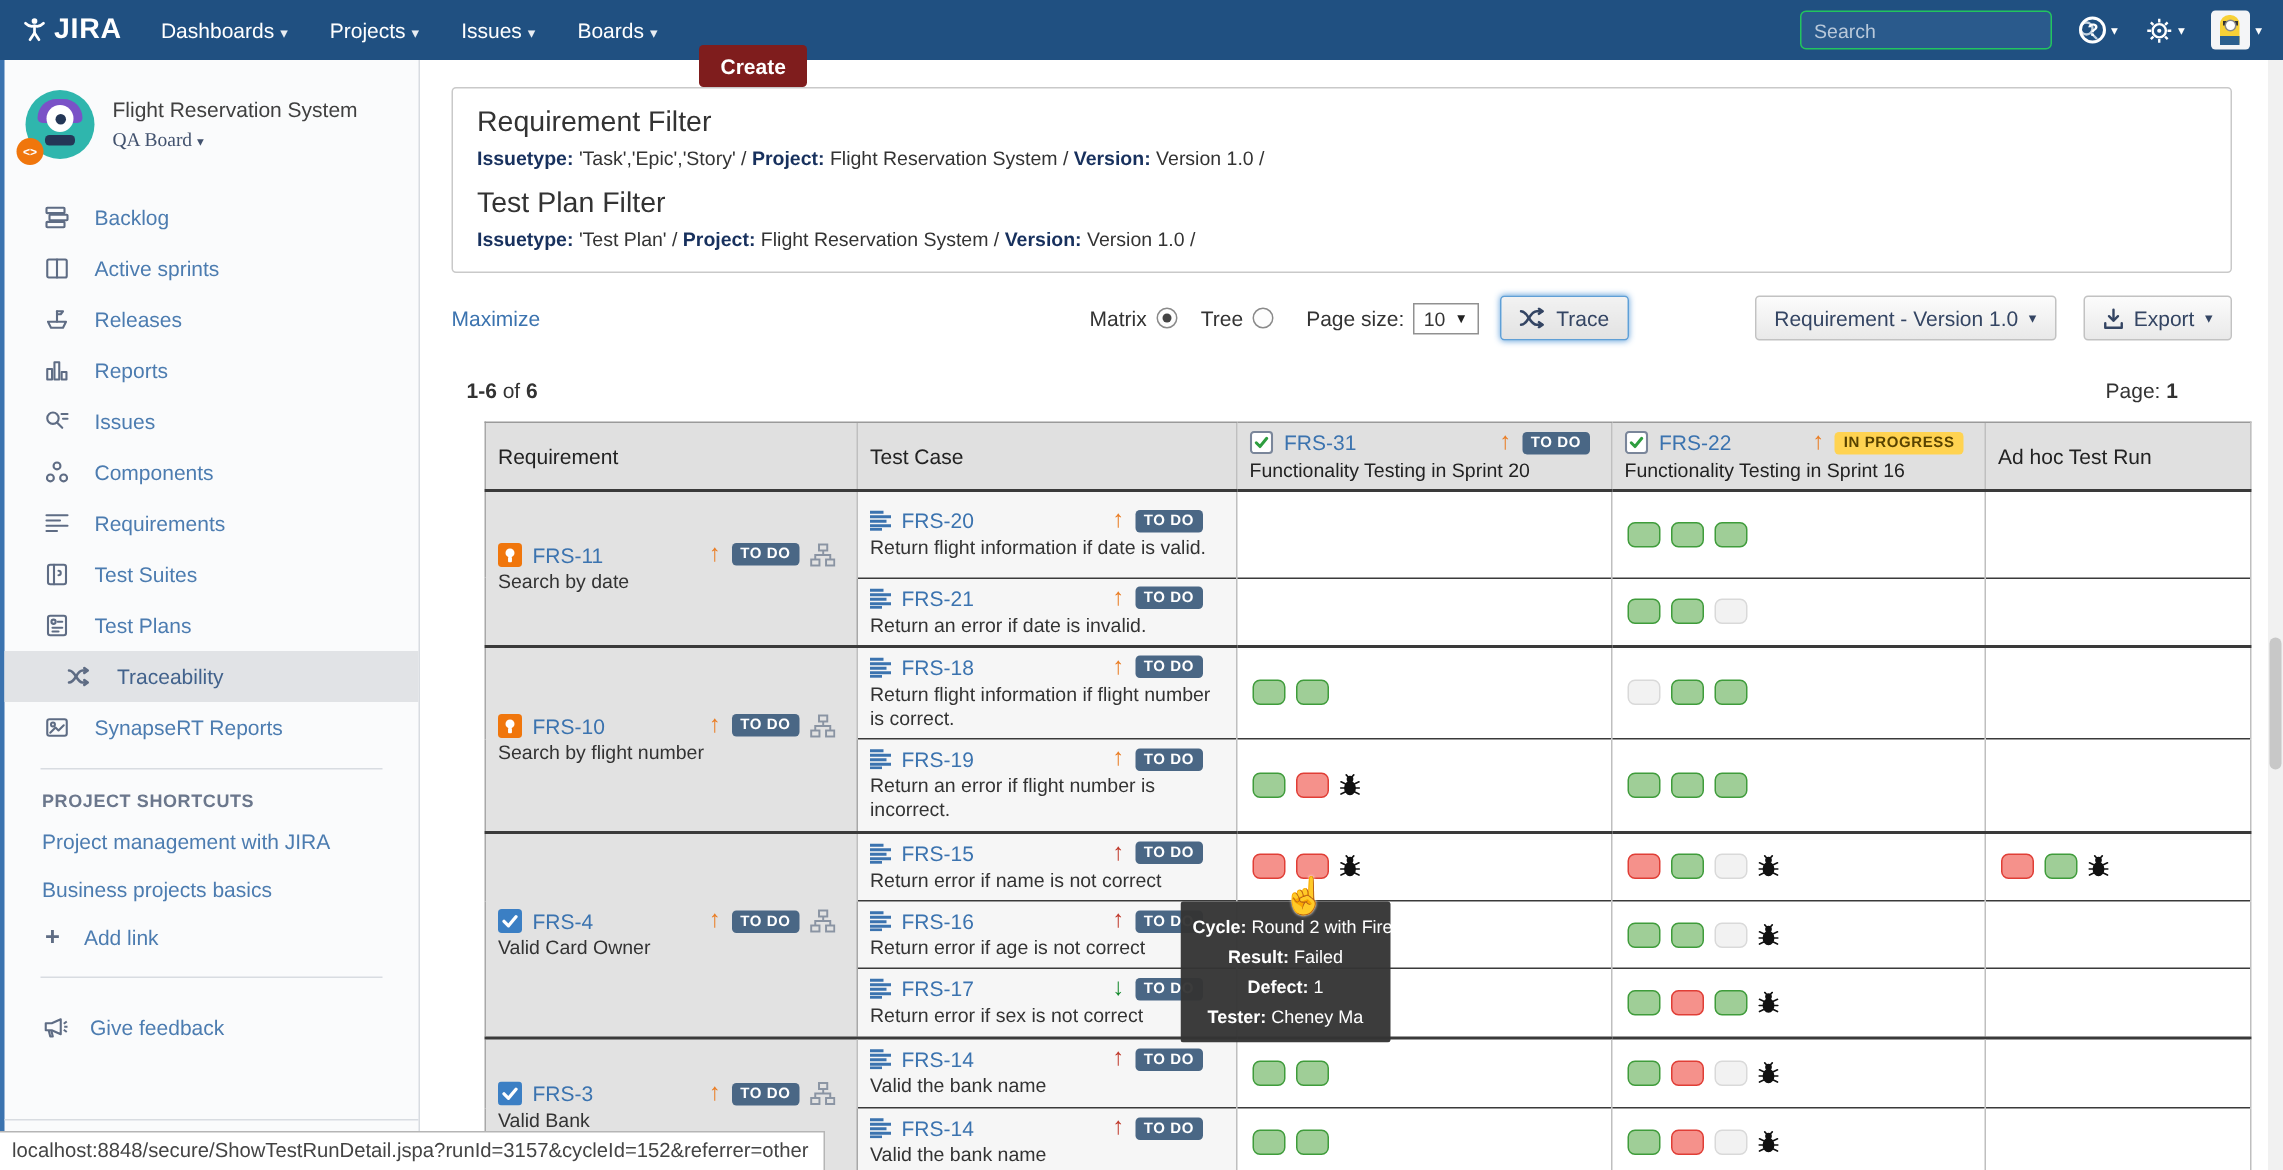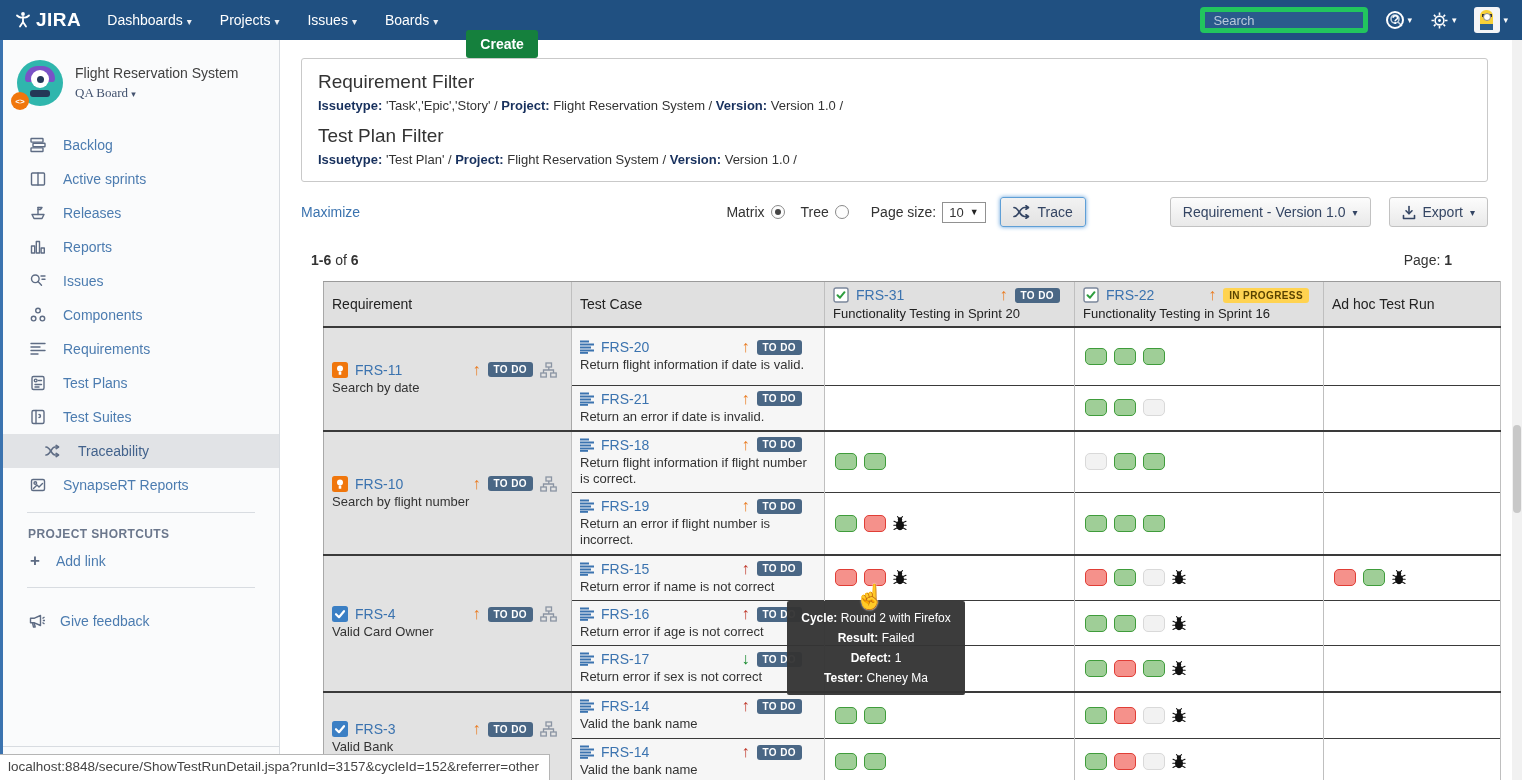--- a/index.html
+++ b/index.html
@@ -3,23 +3,23 @@
 <meta charset="utf-8">
 <style>
   * { margin:0; padding:0; box-sizing:border-box; }
   html,body { width:1522px; height:780px; overflow:hidden; font-family:"Liberation Sans",sans-serif; background:#fff; color:#333; }
 
   
   .topnav { position:fixed; top:0; left:0; width:100%; height:40px; background:#205081; display:flex; align-items:center; padding:0 14px; z-index:50; }
   .logo { display:flex; align-items:center; gap:4px; color:#fff; font-weight:bold; font-size:19px; letter-spacing:.5px; margin-right:26px; }
   .nav-item { color:#fff; font-size:14px; margin-right:28px; cursor:pointer; white-space:nowrap; }
   .nav-item .caret { font-size:10px; margin-left:4px; opacity:.9; }
-  .create-btn { background:#15803d; color:#fff; font-size:14px; font-weight:bold; border:none; border-radius:3px; padding:6px 14px; cursor:pointer;margin-top:48px; }
+  .create-btn { background:#7f1d1d; color:#fff; font-size:14px; font-weight:bold; border:none; border-radius:3px; padding:6px 14px; cursor:pointer;margin-top:48px; }
   .nav-right { margin-left:auto; display:flex; align-items:center; gap:18px; }
-  .search-box { display:flex; align-items:center; background:#2a5a8c; border:5px solid #22c55e; border-radius:4px; height:26px; width:168px; padding:0 8px; }
+  .search-box { display:flex; align-items:center; background:#2a5a8c; border:1px solid #22c55e; border-radius:4px; height:26px; width:168px; padding:0 8px; }
   .search-box input { flex:1; background:transparent; border:none; outline:none; color:#cfdcea; font-size:13px; font-family:"Liberation Sans",sans-serif; }
   .search-box input::placeholder { color:#b9c9da; }
   .help-circle { width:18px; height:18px; border:2px solid #fff; border-radius:50%; color:#fff; font-size:12px; font-weight:bold; display:flex; align-items:center; justify-content:center; }
   .nav-icon-group { display:flex; align-items:center; gap:3px; color:#fff; cursor:pointer; }
   .avatar { width:26px; height:26px; background:#f4f5f7; border-radius:3px; position:relative; overflow:hidden; }
   .minion { position:absolute; left:6px; top:3px; width:13px; height:20px; background:#f7d137; border-radius:6px 6px 2px 2px; }
   .minion:before { content:""; position:absolute; left:1.5px; top:4px; width:10px; height:3px; background:#333; }
   .minion:after { content:""; position:absolute; left:3px; top:2.5px; width:6px; height:6px; background:#fff; border:1.5px solid #8a8a8a; border-radius:50%; }
   .minion-pants { position:absolute; left:6px; top:17px; width:13px; height:6px; background:#2b5f8e; }
 
@@ -98,21 +98,21 @@
   .badge.todo { background:#4a6785; color:#fff; }
   .badge.inprogress { background:#ffd351; color:#594300; }
   .runs { display:flex; align-items:center; gap:7px; padding-left:2px; }
   .sq { width:22px; height:17px; border-radius:5px; display:inline-block; cursor:pointer; }
   .sq.pass { background:#9fce97; border:1.5px solid #3f9c3b; }
   .sq.fail { background:#f5918b; border:1.5px solid #e03e36; }
   .sq.notrun { background:#f2f2f2; border:1.5px solid #d9d9d9; }
   .plan-name { font-size:13px; color:#222; margin-top:3px; }
 
   
-  .tooltip { position:fixed; left:787px; top:601px; width:178px; background:rgba(52,52,52,.96); color:#fff; border-radius:2px; padding:7px 8px; z-index:90; text-align:center; }
+  .tooltip { position:fixed; left:787px; top:601px; width:140px; background:rgba(52,52,52,.96); color:#fff; border-radius:2px; padding:7px 8px; z-index:90; text-align:center; }
   .tooltip-line { font-size:12px; line-height:20px; white-space:nowrap; }
   .tooltip-line b { font-weight:bold; }
   .cursor-hand { position:fixed; left:855px; top:583px; z-index:95; font-size:24px; color:#111; text-shadow:0 0 2px #fff; }
   .statusbar { position:fixed; left:0; bottom:0; height:26px; background:#fff; border:1px solid #b5b5b5; border-left:none; border-bottom:none; padding:4px 10px 0 8px; font-size:13.5px; color:#444; z-index:100; white-space:nowrap; }
   .v-scrollbar { position:fixed; right:0; top:40px; bottom:0; width:10px; background:#f1f1f1; z-index:60; }
   .v-thumb { position:absolute; top:385px; left:1px; width:8px; height:88px; background:#c8c8c8; border-radius:4px; }
 
   svg { display:block; }
 </style>
 </head>
@@ -253,35 +253,35 @@
           <svg width="18" height="18" viewBox="0 0 18 18" fill="none" stroke="currentColor" stroke-width="1.4" stroke-linecap="round" stroke-linejoin="round">
             <path d="M2 3.5 H16 M2 7 H11 M2 10.5 H16 M2 14 H9"></path>
           </svg>
         </span>
      <span>Requirements</span>
    </div>
       <div class="menu-item">
      <span class="mi-icon">
           <svg width="18" height="18" viewBox="0 0 18 18" fill="none" stroke="currentColor" stroke-width="1.4" stroke-linecap="round" stroke-linejoin="round">
             <rect x="3" y="2.5" width="12" height="13" rx="1.5"></rect>
+            <path d="M7 2.5 V15.5"></path>
+            <path d="M10 6.5 C12 6.5 12 9.5 10 9.5"></path>
+          </svg>
+        </span>
+     <span>Test Suites</span>
+   </div>
+      <div class="menu-item">
+     <span class="mi-icon">
+          <svg width="18" height="18" viewBox="0 0 18 18" fill="none" stroke="currentColor" stroke-width="1.4" stroke-linecap="round" stroke-linejoin="round">
+            <rect x="3" y="2.5" width="12" height="13" rx="1.5"></rect>
             <circle cx="6.7" cy="6.5" r="1.4"></circle>
             <path d="M9.5 6.5 H12.5 M6 10.5 H12.5 M6 13 H10"></path>
           </svg>
         </span>
      <span>Test Plans</span>
-   </div>
-      <div class="menu-item">
-     <span class="mi-icon">
-          <svg width="18" height="18" viewBox="0 0 18 18" fill="none" stroke="currentColor" stroke-width="1.4" stroke-linecap="round" stroke-linejoin="round">
-            <rect x="3" y="2.5" width="12" height="13" rx="1.5"></rect>
-            <path d="M7 2.5 V15.5"></path>
-            <path d="M10 6.5 C12 6.5 12 9.5 10 9.5"></path>
-          </svg>
-        </span>
-     <span>Test Suites</span>
    </div>
       <div class="menu-item selected">
      <span class="mi-icon">
           <svg width="18" height="18" viewBox="0 0 18 18" fill="none" stroke="currentColor" stroke-width="1.7" stroke-linecap="round" stroke-linejoin="round">
             <path d="M2 13 C6.5 13 7 5 11 5 H14"></path>
             <path d="M12.2 3.4 L14.5 5 L12.2 6.6"></path>
             <path d="M2 5 C6.5 5 7 13 11 13 H14"></path>
             <path d="M12.2 11.4 L14.5 13 L12.2 14.6"></path>
           </svg>
         </span>
@@ -293,20 +293,24 @@
             <rect x="2.5" y="3.5" width="13" height="11" rx="1.5"></rect>
             <circle cx="6.3" cy="7" r="1.3"></circle>
             <path d="M4.5 12.5 L8 9 L10 11 L13.5 7.5"></path>
           </svg>
         </span>
      <span>SynapseRT Reports</span>
    </div>
     </div>
   <div class="side-divider"></div>
   <div class="shortcuts-header">PROJECT SHORTCUTS</div>
+  <div id="sidebar-shortcuts">
+      <span class="shortcut-link">Project management with JIRA</span>
+      <span class="shortcut-link">Business projects basics</span>
+    </div>
   <div class="addlink-row">
     <span class="addlink-plus">+</span>
     <span>Add link</span>
   </div>
   <div class="side-divider"></div>
   <div class="feedback-row">
     <span>
       <svg width="19" height="18" viewBox="0 0 19 18" fill="none" stroke="#5e6c84" stroke-width="1.4" stroke-linejoin="round">
         <path d="M13.5 3.5 L13.5 13.5 L7.5 10.8 H3.5 V6.2 H7.5 Z"></path>
         <path d="M5.5 11 L6.5 15 H8.2 L7.2 11"></path>

